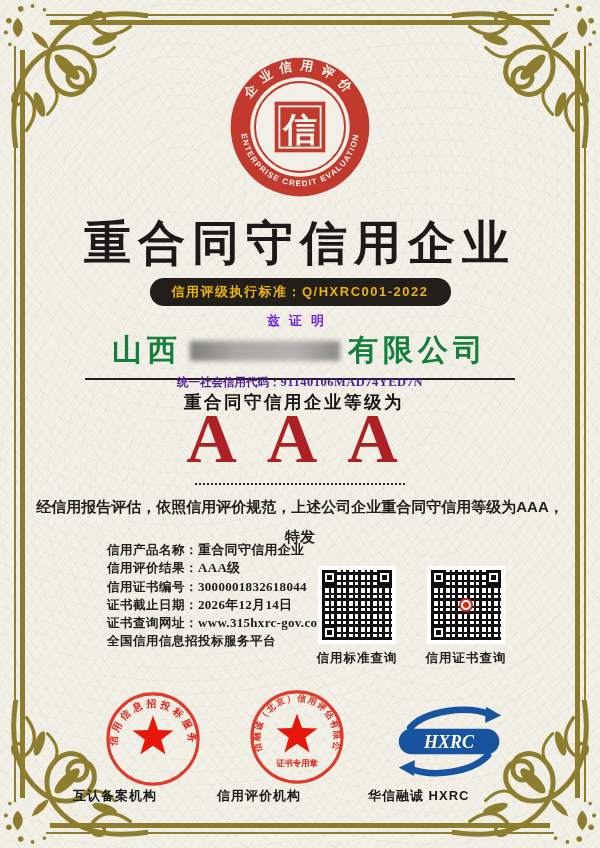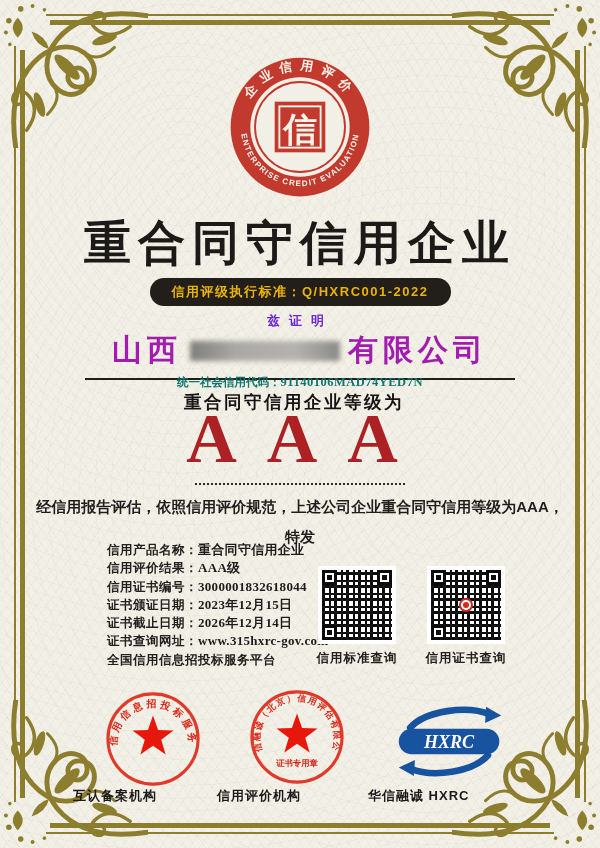--- a/index.html
+++ b/index.html
@@ -35,25 +35,25 @@
     font-family:"Liberation Serif",serif;font-weight:900;font-size:47px;
     letter-spacing:7px;color:#1b1a18;}
   .banner-wrap{left:0;right:0;top:278px;display:flex;justify-content:center;}
   .banner{background:#221e1a;color:#eab308;border-radius:14px;
     padding:5px 22px;font-size:13px;font-weight:bold;letter-spacing:1.5px;}
   .zzm{left:0;right:0;top:312px;text-align:center;font-size:13px;
     font-weight:bold;letter-spacing:9px;color:#6d28d9;}
   .company-row{left:85px;width:430px;top:330px;display:flex;align-items:center;
     justify-content:center;border-bottom:2px solid #1f1e1c;padding-bottom:7px;}
   .company-txt{font-family:"Liberation Serif",serif;font-weight:900;
-    font-size:30px;letter-spacing:5px;color:#a21caf;}
+    font-size:30px;letter-spacing:5px;color:#15803d;}
   .blurbox{width:150px;height:20px;margin:0 8px;border-radius:2px;
     background:linear-gradient(90deg,#7e7e7c,#a9a8a4 30%,#b4b3af 70%,#8a8a88);
     filter:blur(2.5px);}
-  .code-line{left:0;right:0;top:372px;text-align:center;color:#0f766e;}
+  .code-line{left:0;right:0;top:372px;text-align:center;color:#4c1d95;}
   .code-label{font-size:11.5px;font-weight:bold;}
   .code-value{font-family:"Liberation Serif",serif;font-weight:bold;font-size:12.5px;letter-spacing:.5px;}
   .grade-head{left:0;right:12px;top:390px;text-align:center;font-size:17.5px;
     font-weight:900;letter-spacing:2.5px;color:#161514;}
   .aaa{left:0;right:0;top:399px;text-align:center;
     font-family:"Liberation Serif",serif;font-weight:bold;font-size:70px;
     letter-spacing:30px;padding-left:14px;}
   .dotted{left:195px;width:210px;top:483px;border-top:2.5px dotted #2c2a27;}
   .statement{left:30px;right:30px;top:492px;text-align:center;
     font-size:15px;font-weight:bold;color:#201e1b;line-height:30px;}
@@ -180,21 +180,20 @@
 <div class="abs dotted"></div>
 
 <div class="abs statement">
   <div>经信用报告评估，依照信用评价规范，上述公司企业重合同守信用等级为AAA，特发</div>
 </div>
 
 <div class="abs details">
   <div class="drow"><span class="dlabel">信用产品名称：</span><span class="dvalue">重合同守信用企业</span></div>
   <div class="drow"><span class="dlabel">信用评价结果：</span><span class="dvalue">AAA级</span></div>
   <div class="drow"><span class="dlabel">信用证书编号：</span><span class="dvalue">3000001832618044</span></div>
-  <div class="drow"><span class="dlabel">证书颁证日期：</span><span class="dvalue">2023年12月15日</span></div>
   <div class="drow"><span class="dlabel">证书截止日期：</span><span class="dvalue">2026年12月14日</span></div>
   <div class="drow"><span class="dlabel">证书查询网址：</span><span class="dvalue">www.315hxrc-gov.com</span></div>
   <div class="drow"><span class="dlabel">全国信用信息招投标服务平台</span></div>
 </div>
 
 <div class="abs qr qr-left">
   <div class="qr-inner">
     <div class="finder f-tl"></div>
     <div class="finder f-tr"></div>
     <div class="finder f-bl"></div>

